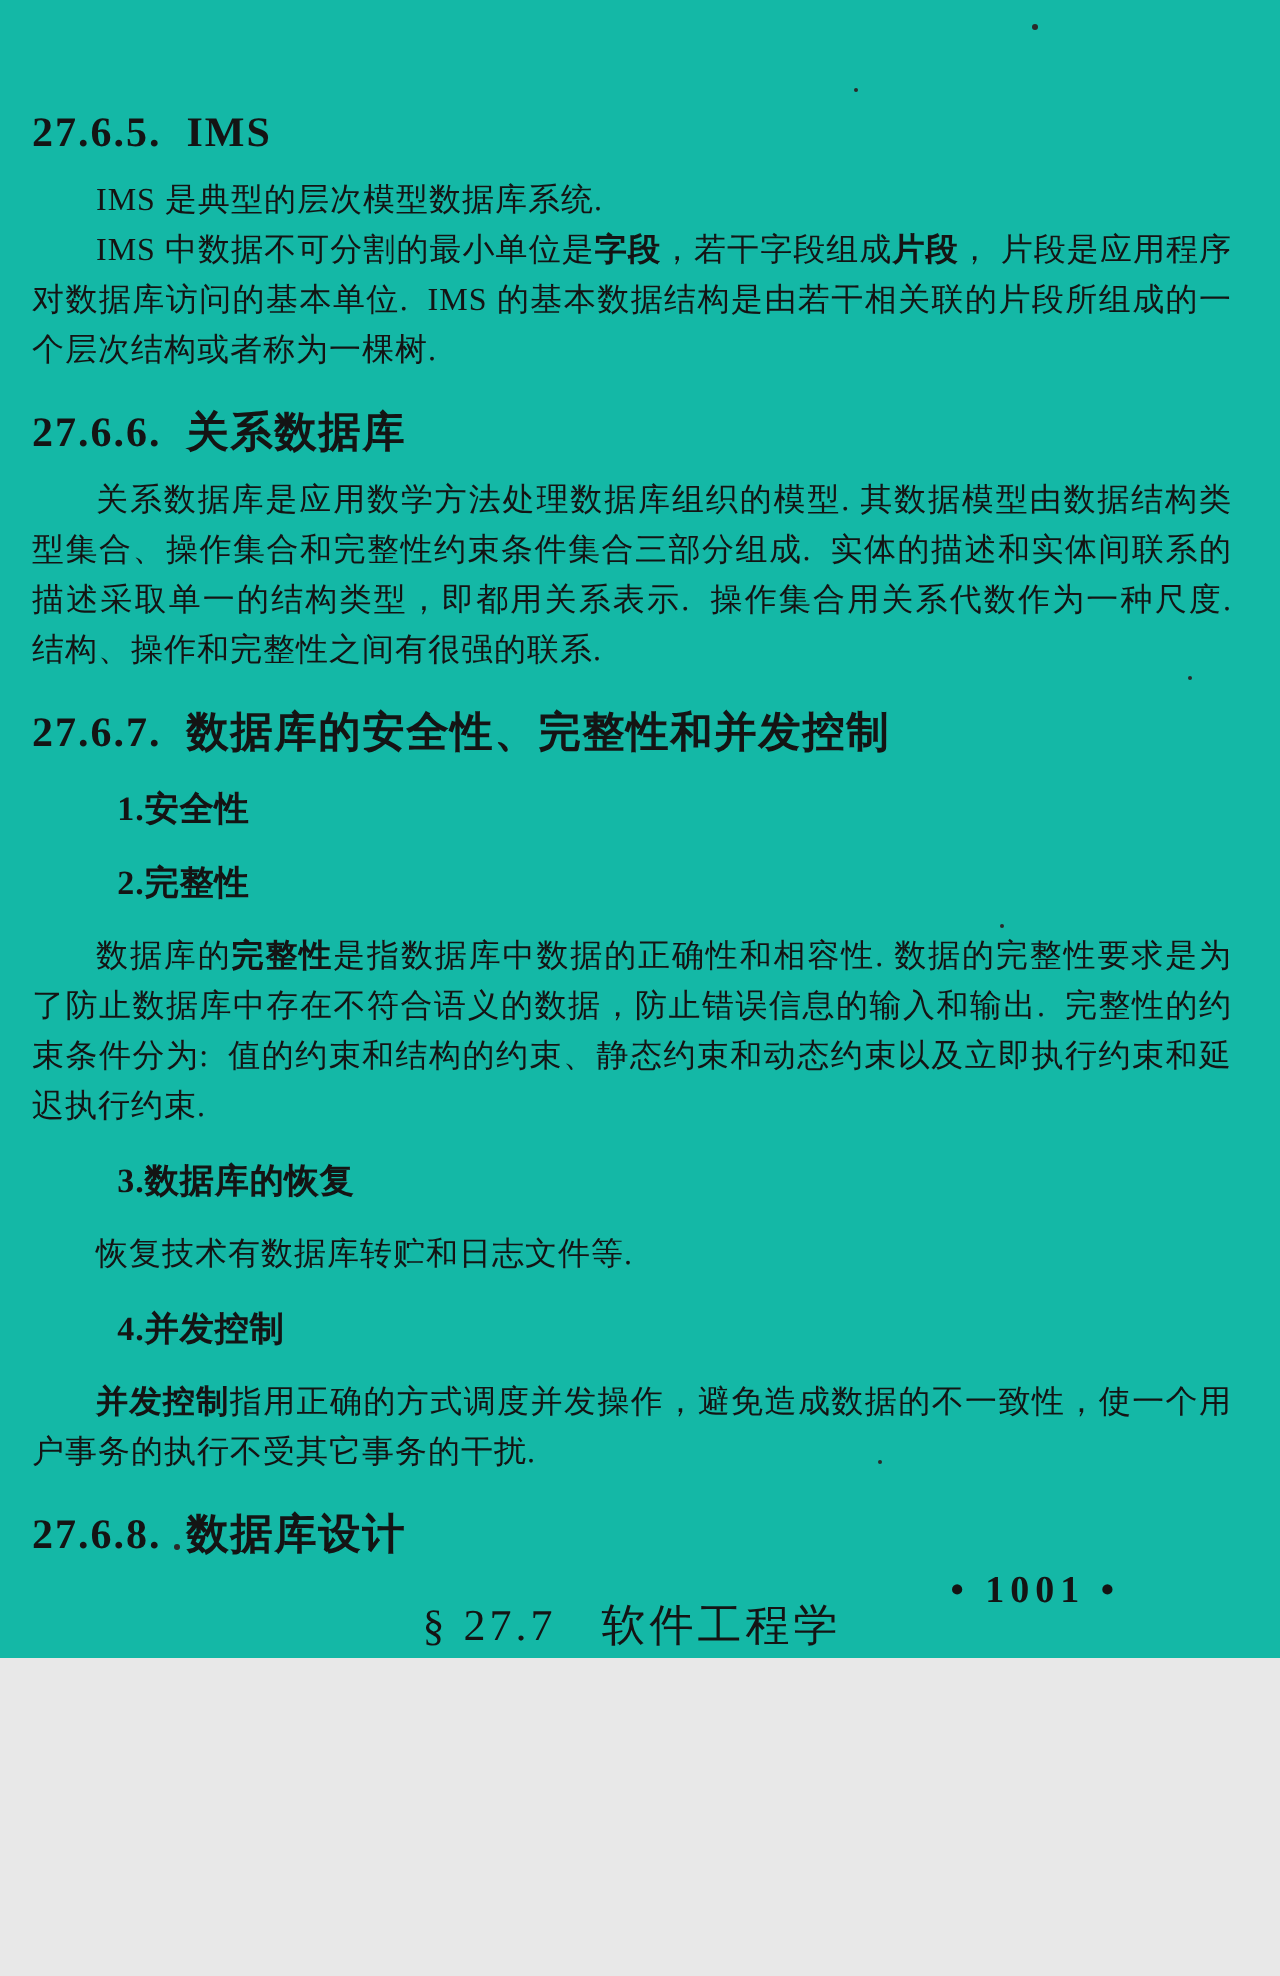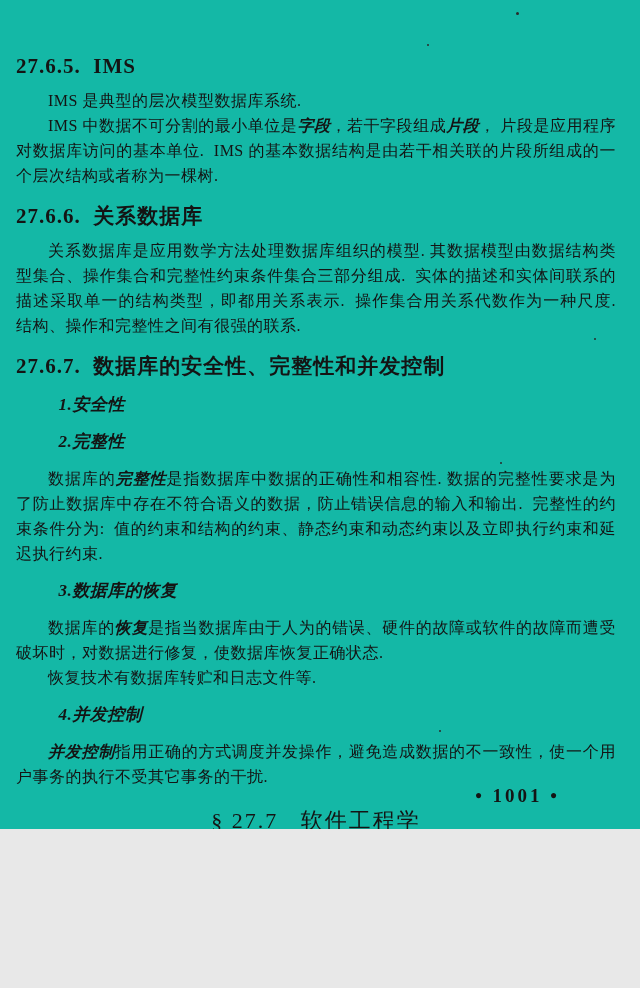--- a/index.html
+++ b/index.html
@@ -26,21 +26,21 @@
   }
   .para{
     font-size:16px;line-height:25px;margin:0;
     text-align:justify;text-indent:2em;white-space:pre-wrap;
     letter-spacing:0.5px;
   }
   .sub-h{
     font-size:17px;line-height:25px;font-weight:700;
     margin:12px;text-indent:1.8em;letter-spacing:0.5px;
   }
-  .para b, .sub-h{font-weight:700;font-style:italic;}
+  .para b, .sub-h{font-weight:700;}
   .intro-bold span, .intro-bold b{font-weight:700;}
   .footer{
     position:absolute;right:80px;bottom:22px;
     font-size:19px;font-weight:700;letter-spacing:3px;
     font-family:"Liberation Serif","DejaVu Serif",serif;
   }
   .speck{position:absolute;background:#2a2a2a;border-radius:50%;}
 </style>
 </head>
 <body>
@@ -60,28 +60,28 @@
 
   <section class="sec">
     <h2 class="sec-h">27.6.7.  数据库的安全性、完整性和并发控制</h2>
 
     <h3 class="sub-h">1.安全性</h3>
 
     <h3 class="sub-h">2.完整性</h3>
     <p class="para"><span>数据库的</span><b>完整性</b><span>是指数据库中数据的正确性和相容性. 数据的完整性要求是为了防止数据库中存在不符合语义的数据，防止错误信息的输入和输出.  完整性的约束条件分为:  值的约束和结构的约束、静态约束和动态约束以及立即执行约束和延迟执行约束.</span></p>
 
     <h3 class="sub-h">3.数据库的恢复</h3>
-    <p class="para"><span>数据库的</span><b>恢复</b><span>是指当数据库由于人为的错误、硬件的故障或软件的故障而遭受破坏时，对数据进行修复，使数据库恢复正确状态.</span></p>
     <p class="para"><span>恢复技术有数据库转贮和日志文件等.</span></p>
 
     <h3 class="sub-h">4.并发控制</h3>
     <p class="para"><b>并发控制</b><span>指用正确的方式调度并发操作，避免造成数据的不一致性，使一个用户事务的执行不受其它事务的干扰.</span></p>
   </section>
 
   <section class="sec">
+    <h2 class="sec-h">27.6.8.  数据库设计</h2>
   </section>
 
   <section class="sec">
     <h2 class="center-h">§ 27.7   软件工程学</h2>
     <p class="para intro-bold"><b>本节介绍软件工程学的概念和原则.</b></p>
   </section>
 
   <div class="footer">• 1001 •</div>
 
   <div class="speck" style="left:516px;top:12px;width:3px;height:3px;"></div>

